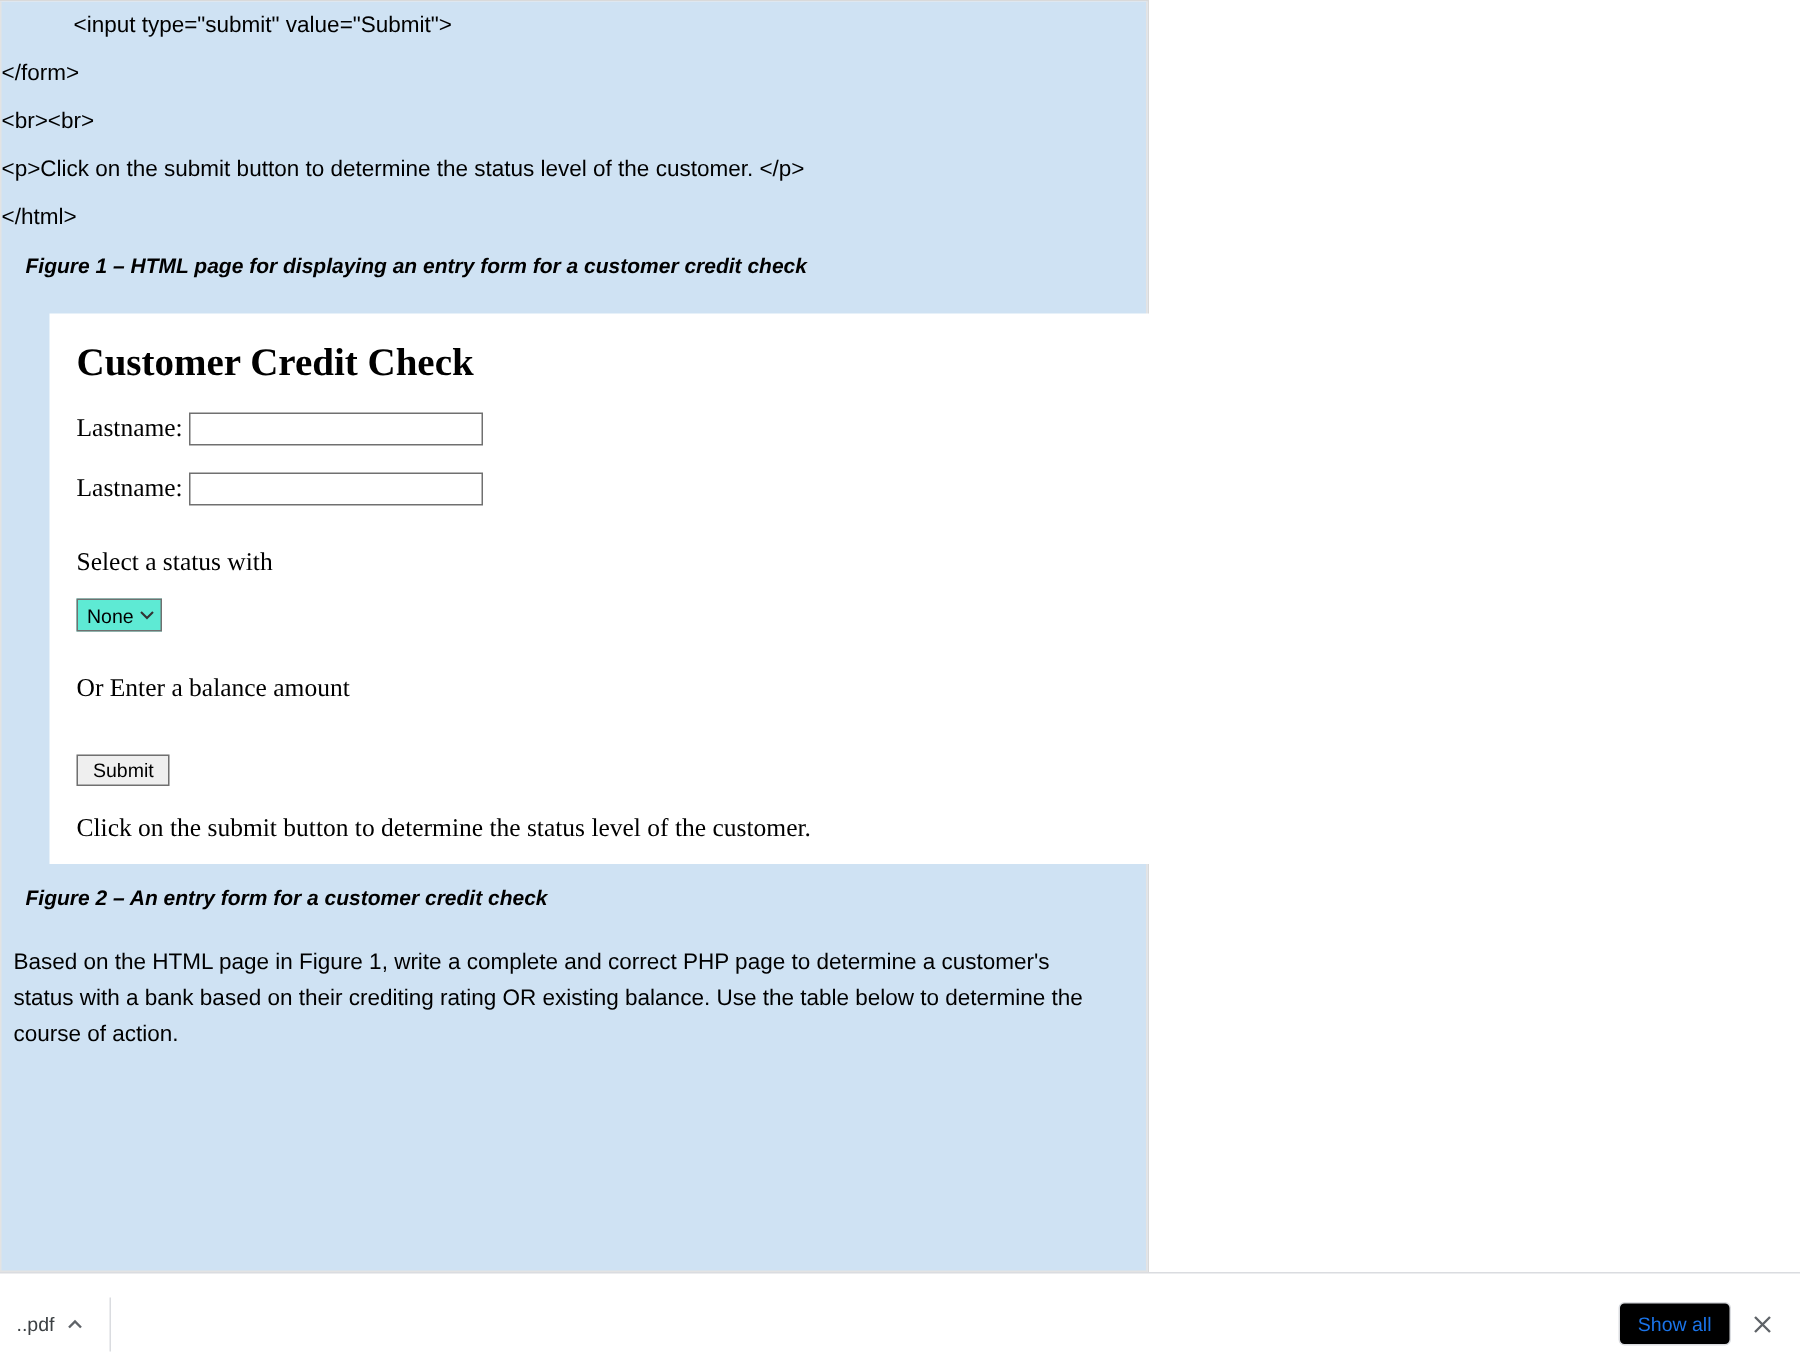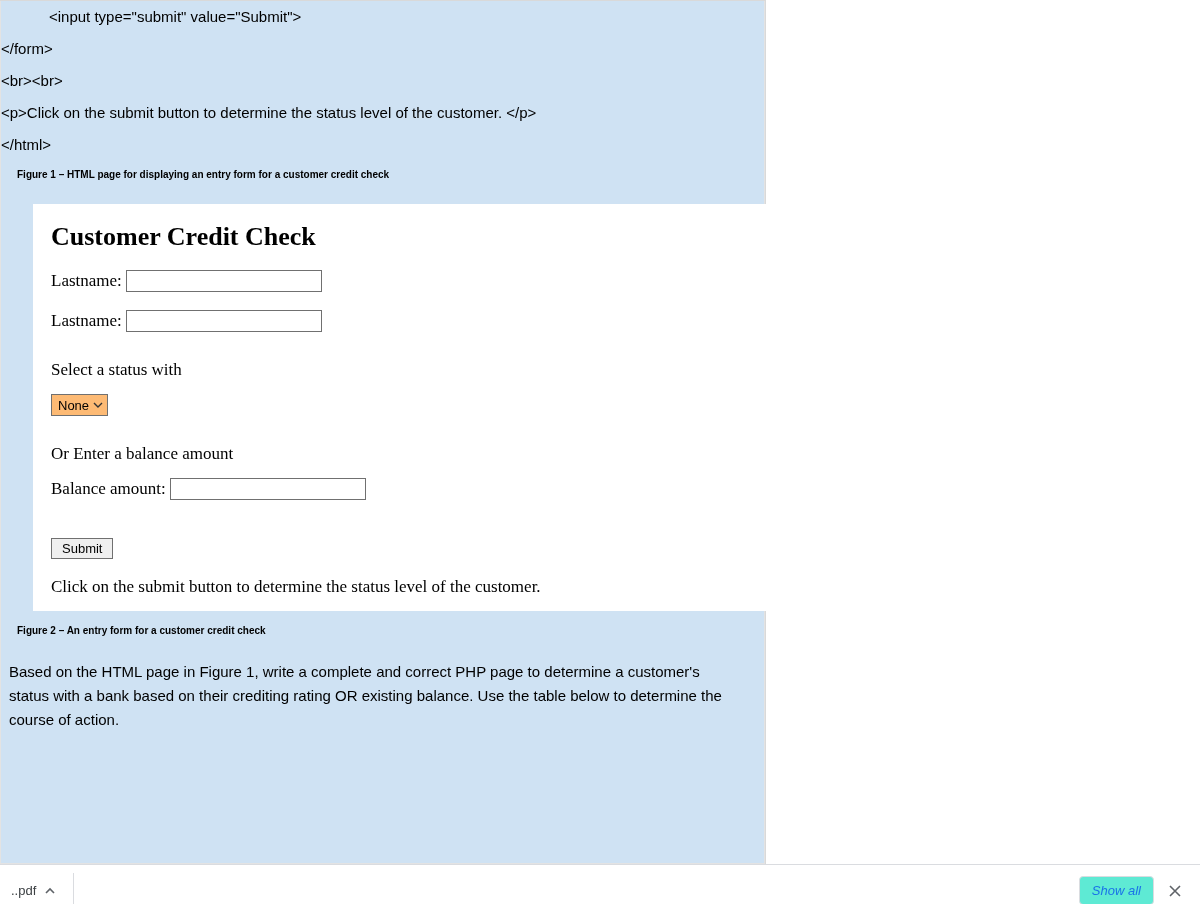--- a/index.html
+++ b/index.html
@@ -9,42 +9,42 @@
   .content-area { flex: 1 1 auto; overflow: hidden; position: relative; }
   .page-bg { position: absolute; top: 0; left: 0; right: 0; bottom: 0; display: flex; }
   .left-col { width: 766px; border-right: 1px solid #d9d9d9; border-top: 1px solid #d9d9d9; }
   .right-col { flex: 1; }
 
   .blue-box { background: #cfe2f3; margin: 0; padding: 0 0 18px 0; height: 100%; border: 1px solid #e3e3e3; border-top: none; }
   .code-lines { padding-top: 0; }
   .code-line { font-size: 15px; color: #000; line-height: 32px; font-family: "Century Gothic", "Avant Garde", Avenir, sans-serif; }
   .code-line.indent { padding-left: 48px; }
 
-  .caption { font-weight: bold; color: #000; font-size: 10px; padding: 8px 0 0 16px; }
+  .caption { font-style: italic; font-weight: bold; color: #000; font-size: 14px; padding: 8px 0 0 16px; }
 
   .form-shot { background: #fff; margin: 24px 0 0 32px; width: 792px; padding: 18px 18px 4px 18px; font-family: "Times New Roman", Times, serif; color: #000; }
   .form-shot h2 { font-size: 26px; font-weight: bold; margin: 0 0 18px 0; }
   .form-row { font-size: 17px; margin: 0 0 18px 0; }
   .form-row input[type=text] { border: 1px solid #707070; height: 22px; width: 196px; font-family: Arial, sans-serif; font-size: 13px; padding: 1px 3px; background: #fff; vertical-align: baseline; }
   .form-cap { font-size: 17px; margin: 28px 0 14px 0; }
-  .select-box { display: inline-flex; align-items: center; border: 1px solid #707070; background: #fdba74; font-family: Arial, sans-serif; font-size: 13px; padding: 1px 4px 1px 6px; height: 22px; }
+  .select-box { display: inline-flex; align-items: center; border: 1px solid #707070; background: #5eead4; font-family: Arial, sans-serif; font-size: 13px; padding: 1px 4px 1px 6px; height: 22px; }
   .select-box .chev { margin-left: 4px; color: #333; }
   .submit-btn { display: inline-block; border: 1px solid #707070; background: #efefef; font-family: Arial, sans-serif; font-size: 13px; padding: 2px 10px; margin-top: 20px; }
   .form-instr { font-size: 17px; margin: 18px 0 10px 0; }
 
   .body-text { font-size: 15px; color: #000; padding: 24px 24px 0 8px; line-height: 24px; }
 
   
-  .download-bar { height: 40px; border-top: 1px solid #dadce0; background: #fff; display: flex; align-items: center; justify-content: space-between; padding: 12px 10px 0 0; font-family: Arial, sans-serif; font-size: 13px; color: #3c4043; }
+  .download-bar { height: 56px; border-top: 1px solid #dadce0; background: #fff; display: flex; align-items: center; justify-content: space-between; padding: 12px 10px 0 0; font-family: Arial, sans-serif; font-size: 13px; color: #3c4043; }
   .dl-left { display: flex; align-items: center; height: 100%; }
   .dl-item { display: flex; align-items: center; height: 36px; padding: 0 8px 0 6px; margin-left: 4px; border: 1px solid transparent; border-radius: 18px; }
   .dl-item .chev-up { margin-left: 8px; color: #5f6368; }
   .dl-sep { width: 1px; height: 36px; background: #dadce0; margin-left: 8px; }
   .dl-right { display: flex; align-items: center; gap: 6px; }
-  .show-all { color: #1a73e8; border: 1px solid #dadce0; border-radius: 4px; padding: 6px 12px; font-size: 13px; background: #5eead4; font-style: italic; }
+  .show-all { color: #1a73e8; border: 1px solid #dadce0; border-radius: 4px; padding: 6px 12px; font-size: 13px; background: #000000; }
   .close-x { color: #5f6368; padding: 6px 8px; font-size: 16px; }
 
   svg { display: block; }
 </style>
 </head>
 <body>
 
 <div class="content-area">
   <div class="page-bg">
     <div class="left-col">
@@ -77,24 +77,20 @@
           <div class="select-box">
             <span>None</span>
             <span class="chev">
               <svg width="10" height="8" viewBox="0 0 10 8">
                   <path d="M1 2 L5 6 L9 2" fill="none" stroke="#333" stroke-width="1.4"></path>
                 </svg>
             </span>
           </div>
 
           <div class="form-cap">Or Enter a balance amount</div>
-          <div class="form-row">
-            <span>Balance amount:</span>
-            <input type="text" style="">
-          </div>
 
           <div class="submit-btn">
             <span>Submit</span>
           </div>
 
           <div class="form-instr">Click on the submit button to determine the status level of the customer.</div>
         </div>
 
         <div class="caption" style="padding-left:16px; margin-top:6px;">Figure 2 – An entry form for a customer credit check</div>
 

